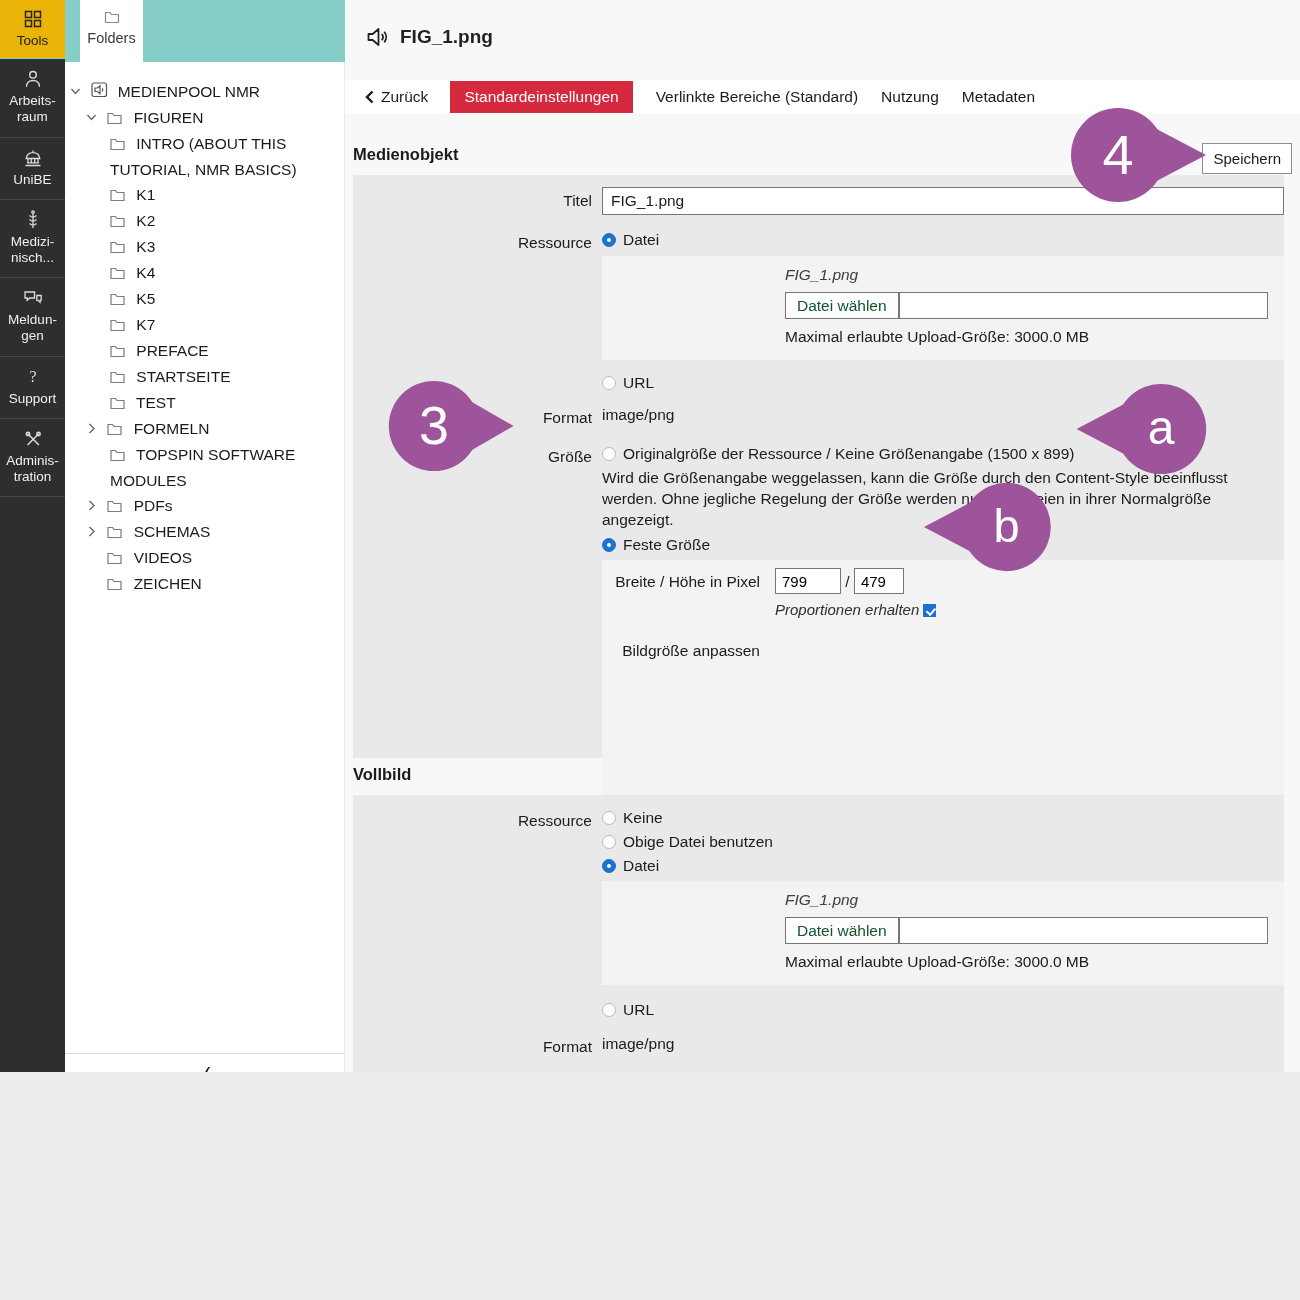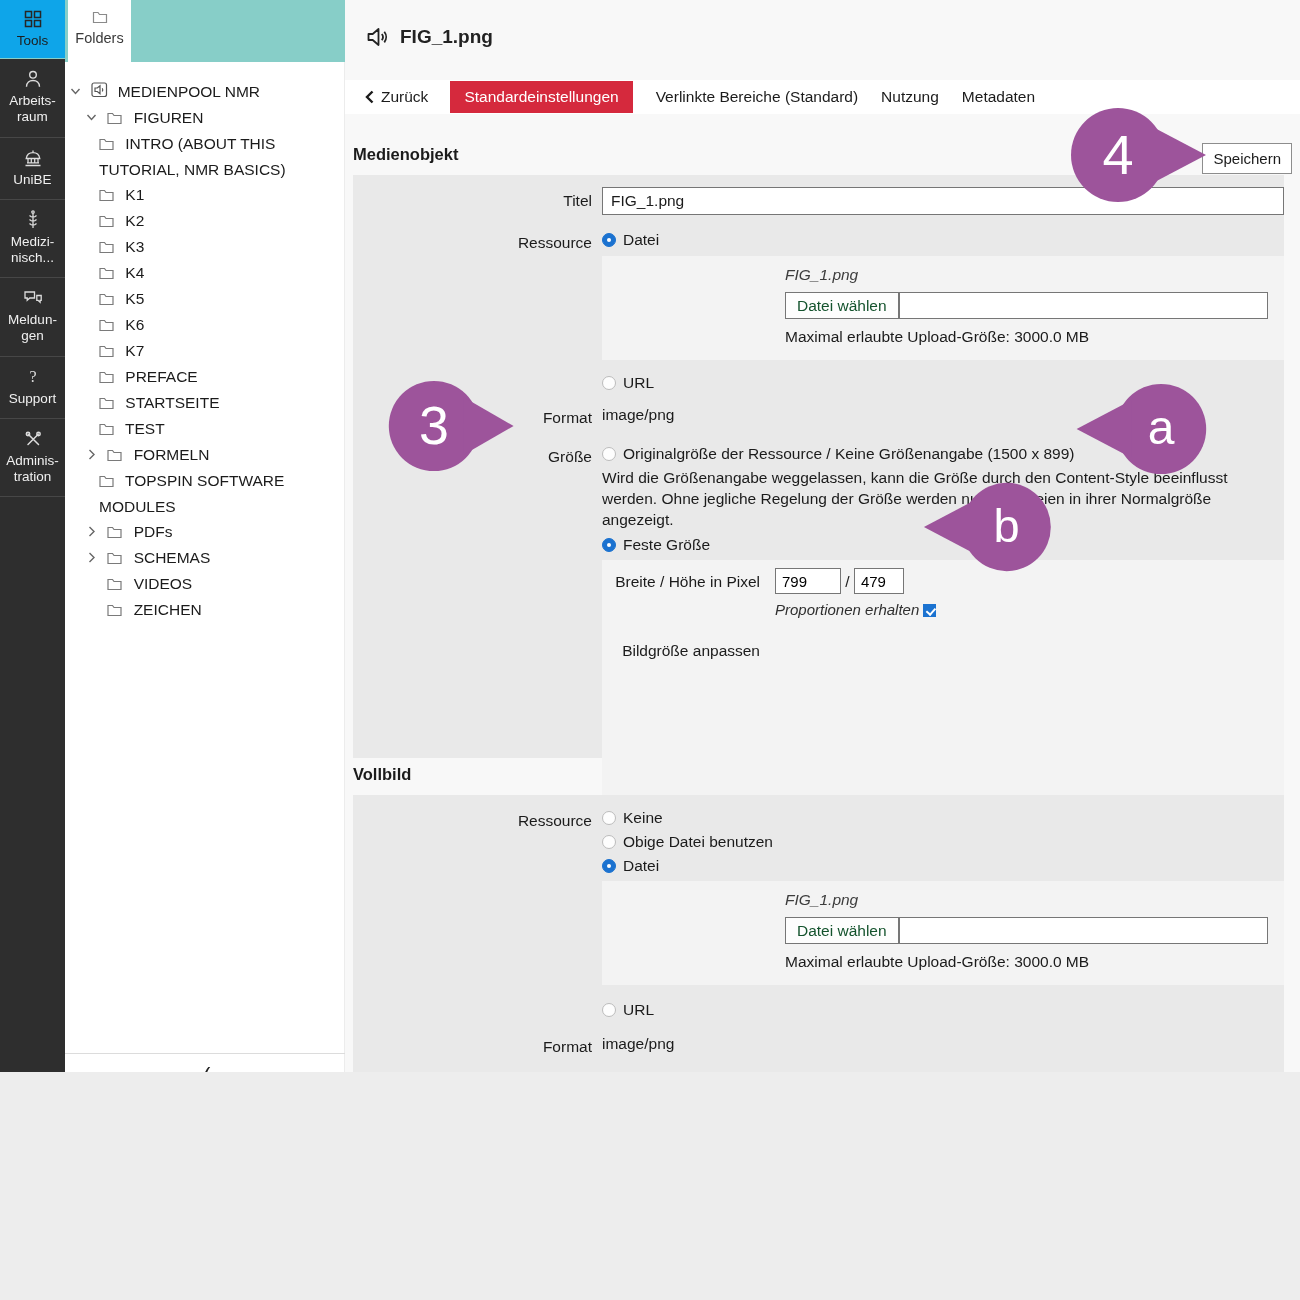--- a/index.html
+++ b/index.html
@@ -11,34 +11,34 @@
     position:relative;
     overflow:hidden;
   }
   .app { position:absolute; left:0; top:0; width:1300px; height:1072px; background:#f8f8f8; overflow:hidden; }
 
   
   .rail { position:absolute; left:0; top:0; width:65px; height:1072px; background:#2e2e2e; z-index:5; }
   .rail-item { padding:9px 2px 11px; text-align:center; color:#f0f0f0; font-size:13.5px; line-height:1.2;
                border-bottom:1px solid #474747; cursor:pointer; word-wrap:break-word; }
   .rail-item .ricon { display:block; height:22px; margin:0 auto 3px; }
-  .rail-item.active { background:#0ea5e9; color:#1d1d1d; border-bottom:1px solid #87cec8; padding:8px 2px 9px; }
+  .rail-item.active { background:#eab308; color:#1d1d1d; border-bottom:1px solid #87cec8; padding:8px 2px 9px; }
   .rail-item svg { display:block; margin:0 auto; }
 
   
   .folders { position:absolute; left:65px; top:0; width:280px; height:1072px; background:#ffffff; border-right:1px solid #ececec; z-index:4; }
   .teal-bar { position:absolute; left:0; top:0; width:280px; height:62px; background:#87cec8; }
-  .folders-tab { position:absolute; left:3px; top:0; width:63px; height:86px; background:#ffffff; text-align:center;
+  .folders-tab { position:absolute; left:15px; top:0; width:63px; height:86px; background:#ffffff; text-align:center;
                  padding-top:10px; font-size:14.5px; color:#3a3a3a; cursor:pointer; }
   .folders-tab svg { display:block; margin:0 auto 7px; }
   .tree { position:absolute; left:0; top:79px; width:280px; font-size:15.5px; color:#1b1b1b; }
   .trow { line-height:25px; padding-right:16px; cursor:pointer; }
   .trow.lvl0 { padding-left:4px; }
   .trow.lvl1 { padding-left:20px; }
-  .trow.lvl2 { padding-left:34px; }
+  .trow.lvl2 { padding-left:45px; }
   .caret { display:inline-block; width:18px; vertical-align:-1px; }
   .ficon { display:inline-block; width:22px; vertical-align:-1px; }
   .folders-clip { position:absolute; left:0; top:1053px; width:280px; height:19px; border-top:1px solid #dcdcdc;
                   overflow:hidden; font-size:22px; color:#222; }
   .folders-clip span { position:absolute; left:138px; top:9px; }
 
   
   .main { position:absolute; left:345px; top:0; width:955px; height:1072px; background:#f8f8f8; }
   .page-title { position:absolute; left:20px; top:25px; font-size:19px; font-weight:bold; color:#222;
                 display:flex; align-items:center; gap:11px; }
@@ -247,26 +247,20 @@
         <span class="ficon"><svg width="15" height="13" viewBox="0 0 15 13">
               <path d="M1 2.5 h4.5 l1.5 2 H14 v8 H1 Z" fill="none" stroke="#7a7a7a" stroke-width="1.2"></path>
             </svg></span>
         <span>K4</span>
       </div>
       <div class="trow lvl2">
         <span class="ficon"><svg width="15" height="13" viewBox="0 0 15 13">
               <path d="M1 2.5 h4.5 l1.5 2 H14 v8 H1 Z" fill="none" stroke="#7a7a7a" stroke-width="1.2"></path>
             </svg></span>
         <span>K5</span>
-      </div>
-      <div class="trow lvl2">
-        <span class="ficon"><svg width="15" height="13" viewBox="0 0 15 13">
-              <path d="M1 2.5 h4.5 l1.5 2 H14 v8 H1 Z" fill="none" stroke="#7a7a7a" stroke-width="1.2"></path>
-            </svg></span>
-        <span>K6</span>
       </div>
       <div class="trow lvl2">
         <span class="ficon"><svg width="15" height="13" viewBox="0 0 15 13">
               <path d="M1 2.5 h4.5 l1.5 2 H14 v8 H1 Z" fill="none" stroke="#7a7a7a" stroke-width="1.2"></path>
             </svg></span>
         <span>K7</span>
       </div>
       <div class="trow lvl2">
         <span class="ficon"><svg width="15" height="13" viewBox="0 0 15 13">
               <path d="M1 2.5 h4.5 l1.5 2 H14 v8 H1 Z" fill="none" stroke="#7a7a7a" stroke-width="1.2"></path>

